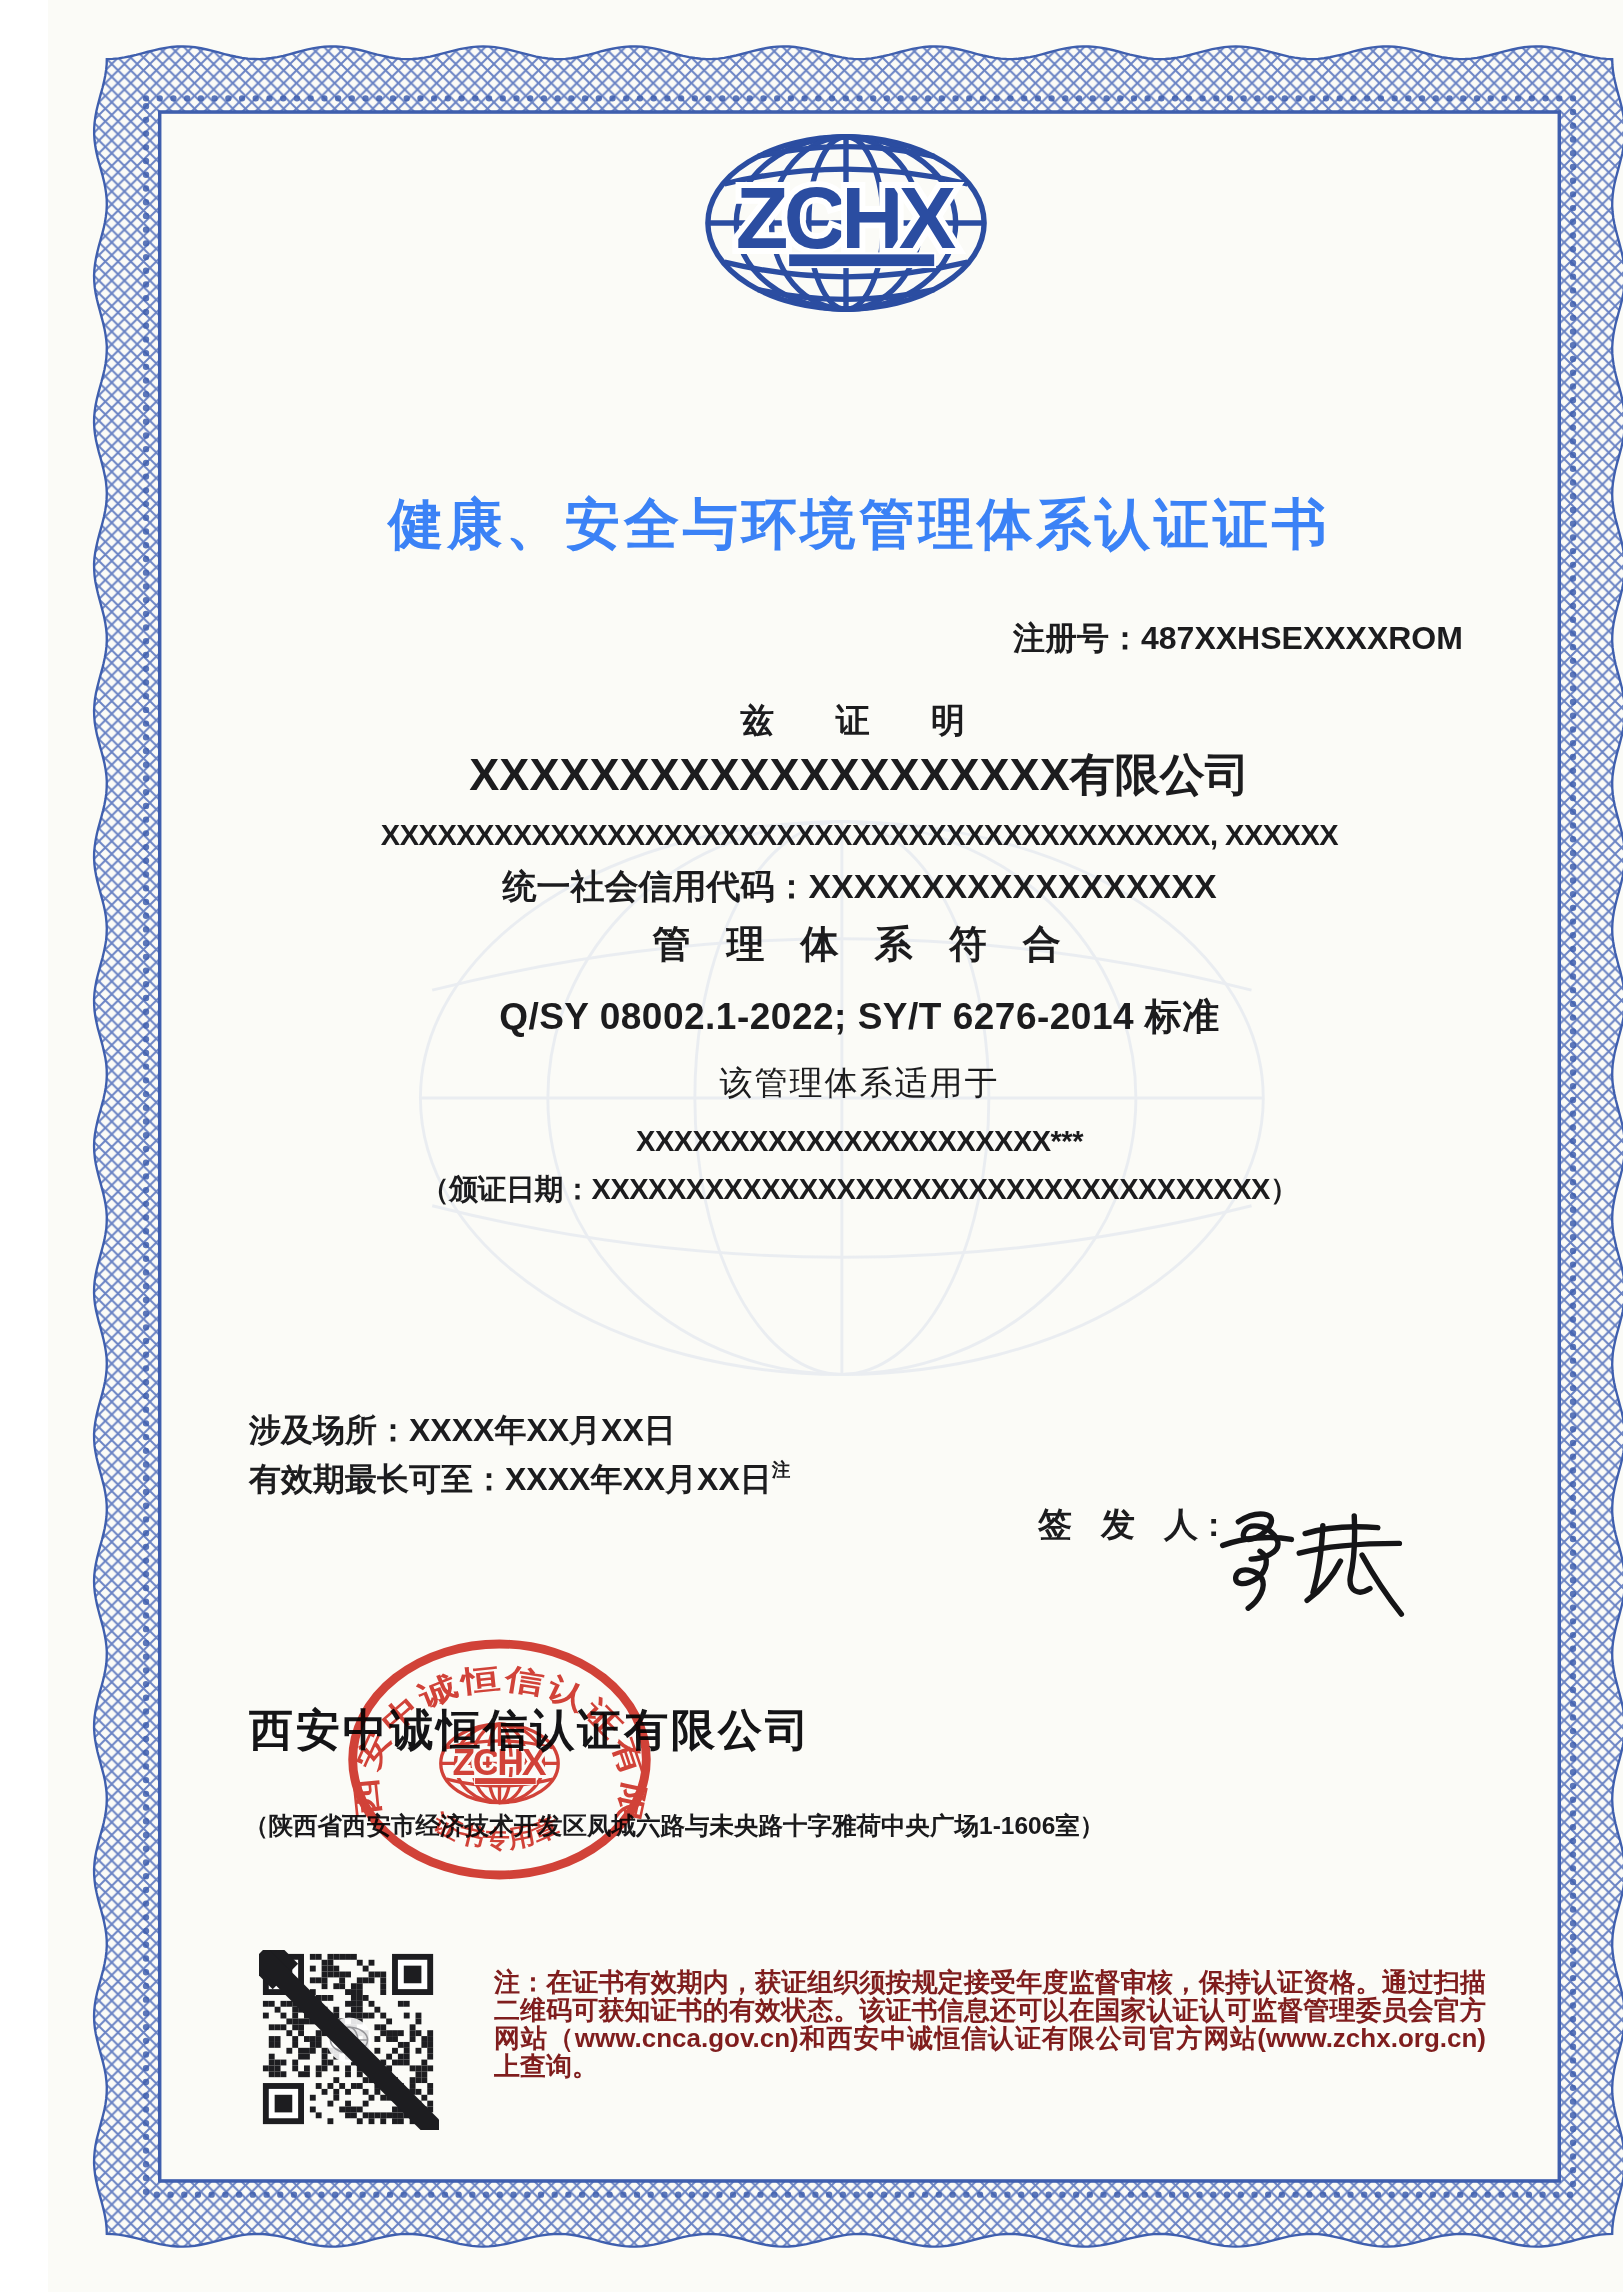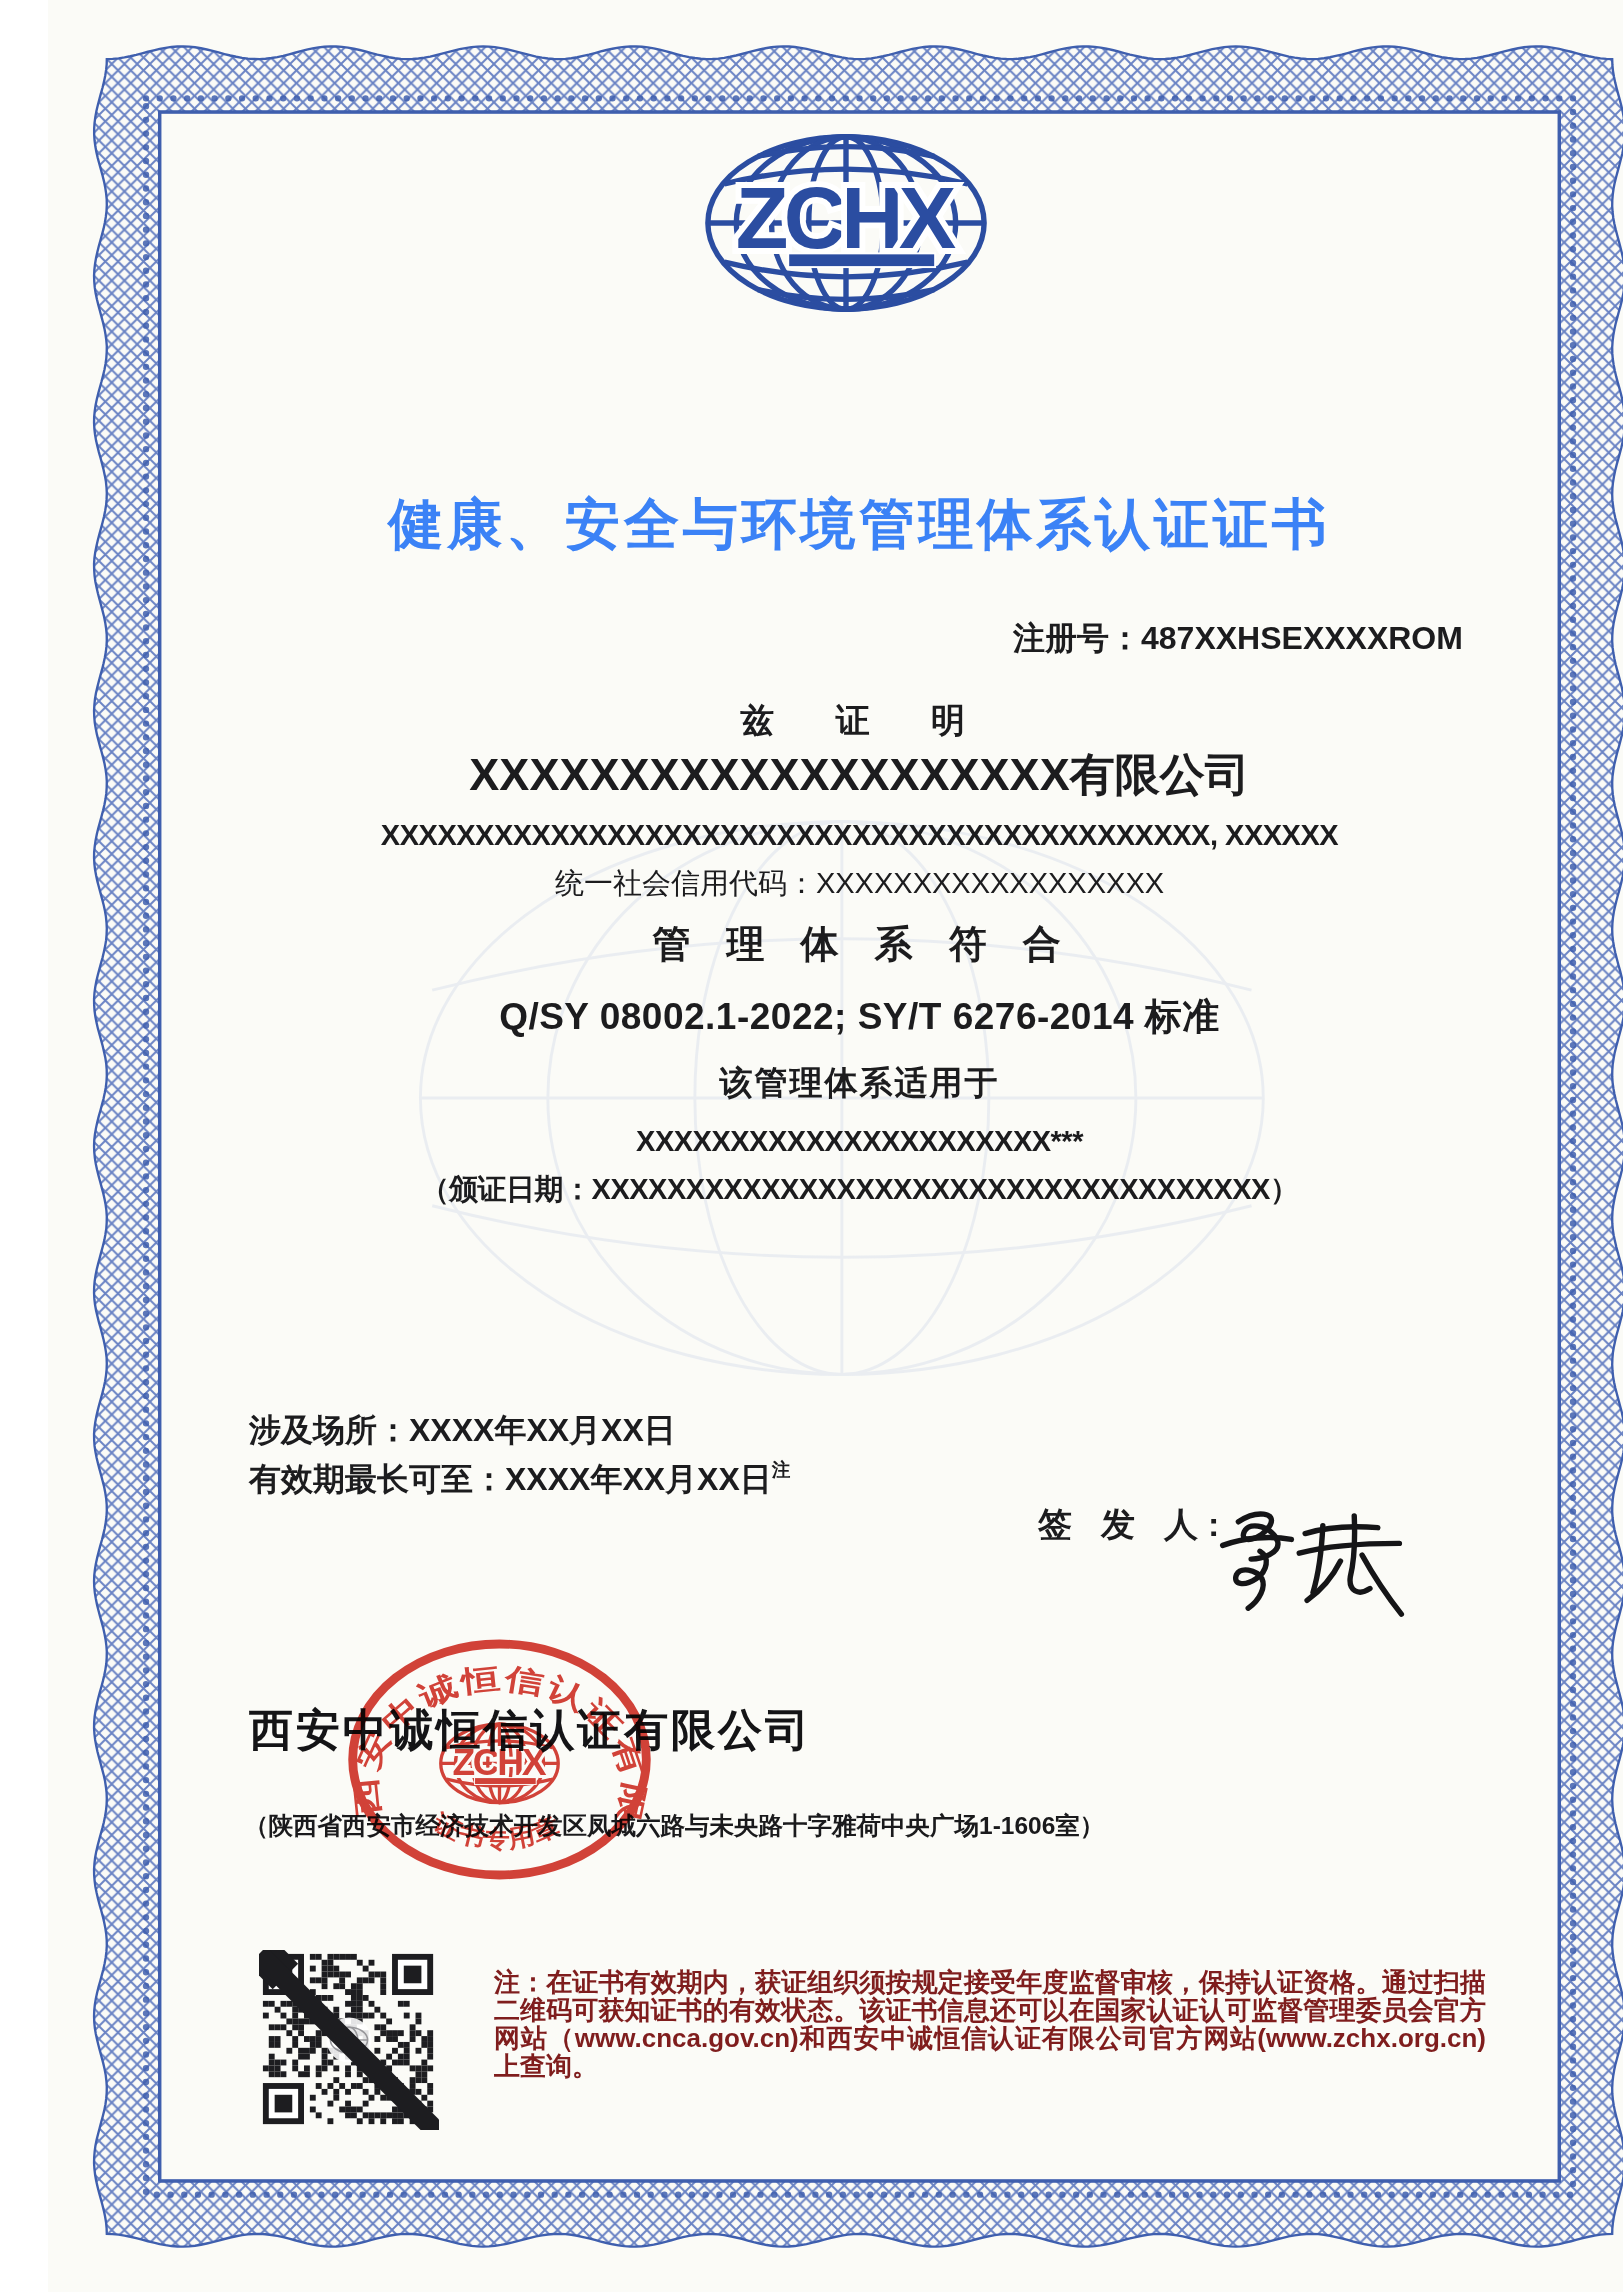--- a/index.html
+++ b/index.html
@@ -15,24 +15,24 @@
   .abs{position:absolute; white-space:nowrap;}
   .center{left:50%; transform:translateX(-50%);}
 
   .logo-svg{position:absolute; left:651px; top:127px; width:294px; height:192px;}
 
   .cert-title{top:488px; font-size:55px; font-weight:900; letter-spacing:3.9px; color:#3b82f6;}
   .reg-line{left:965px; top:617px; font-size:32px; font-weight:800;}
   .certify-heading{top:698px; font-size:34px; font-weight:800; letter-spacing:13.7px;}
   .company-name{top:745px; font-size:45px; font-weight:800; letter-spacing:0px;text-align:right;}
   .company-address{top:819px; font-size:29px; font-weight:700; letter-spacing:-0.5px;}
-  .credit-code{top:864px; font-size:29px; font-weight:400;}
+  .credit-code{top:864px; font-size:34px; font-weight:700;}
   .conform-heading{top:919px; font-size:38px; font-weight:800; letter-spacing:5.9px; word-spacing:13.7px;}
   .standards-line{top:992px; font-size:37px; font-weight:800; letter-spacing:0.5px;}
-  .scope-heading{top:1061px; font-size:33px; font-weight:700; letter-spacing:2px;}
+  .scope-heading{top:1061px; font-size:33px; font-weight:400; letter-spacing:2px;}
   .scope-line{top:1125px; font-size:29px; font-weight:700; letter-spacing:-0.5px;}
   .sites-line{top:1170px; font-size:29px; font-weight:700; letter-spacing:-0.5px;}
 
   .issue-date{left:201px; top:1409px; font-size:32px; font-weight:800;}
   .valid-date{left:201px; top:1457px; font-size:32px; font-weight:800;}
   .valid-sup{font-size:18.6px; vertical-align:13.7px; font-weight:800;}
 
   .issuer-label{left:990px; top:1502px; font-size:34px; font-weight:800; letter-spacing:9.8px;}
   .signature-svg{position:absolute; left:1157px; top:1498px; width:216px; height:132px;}
 

